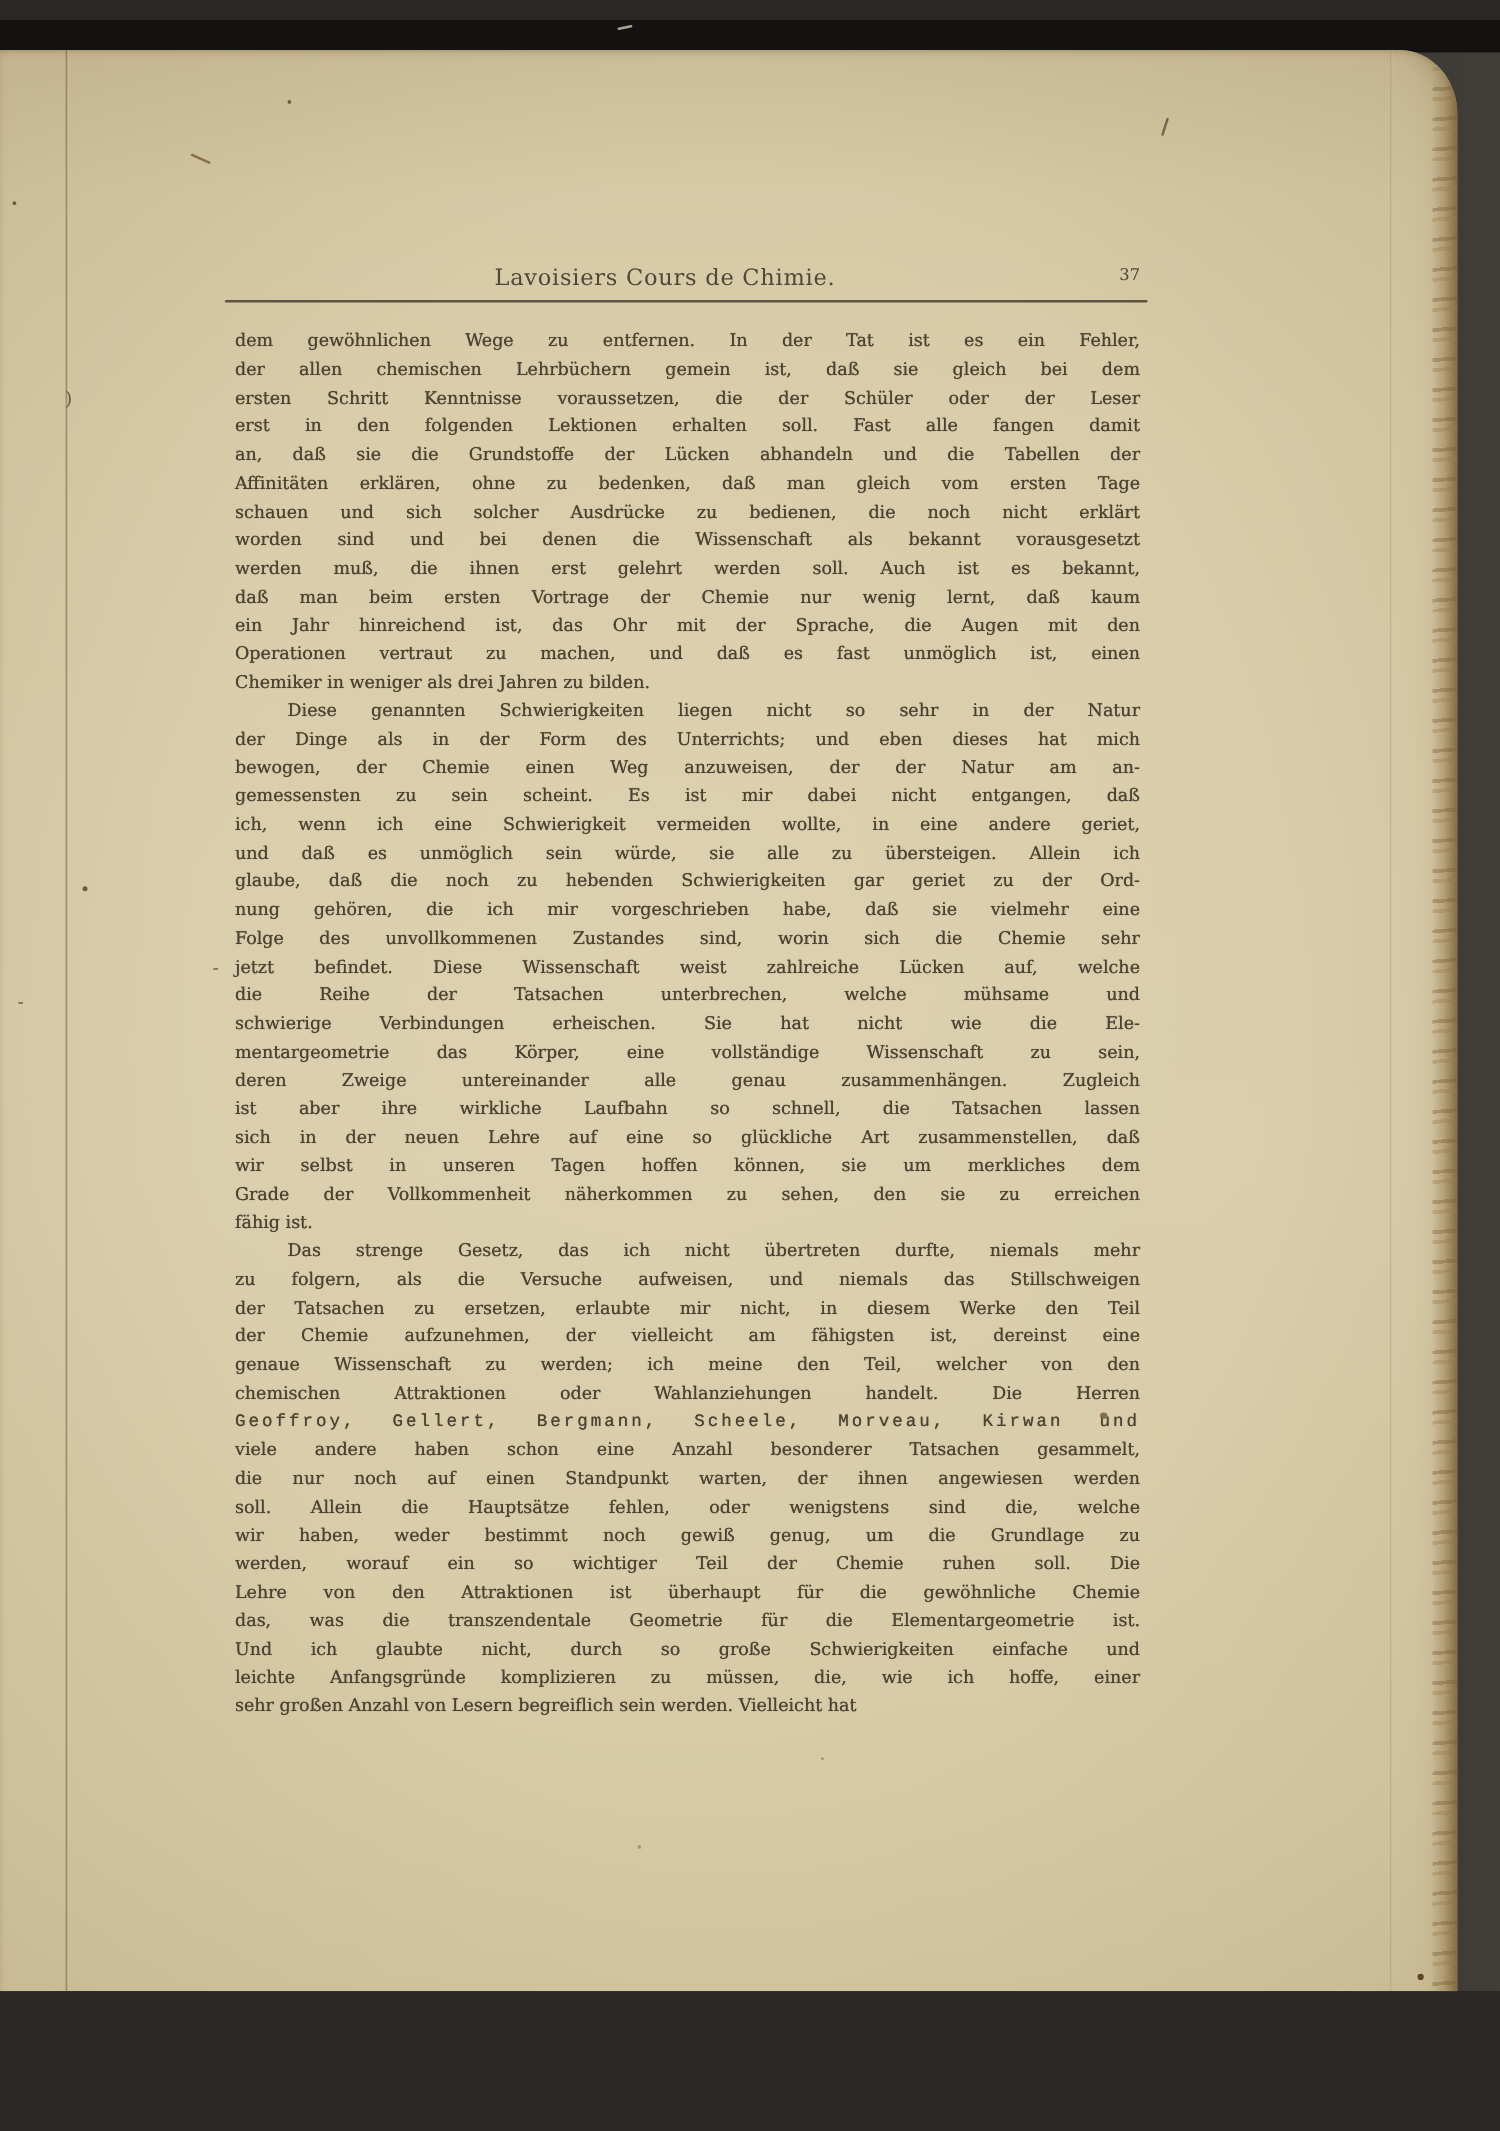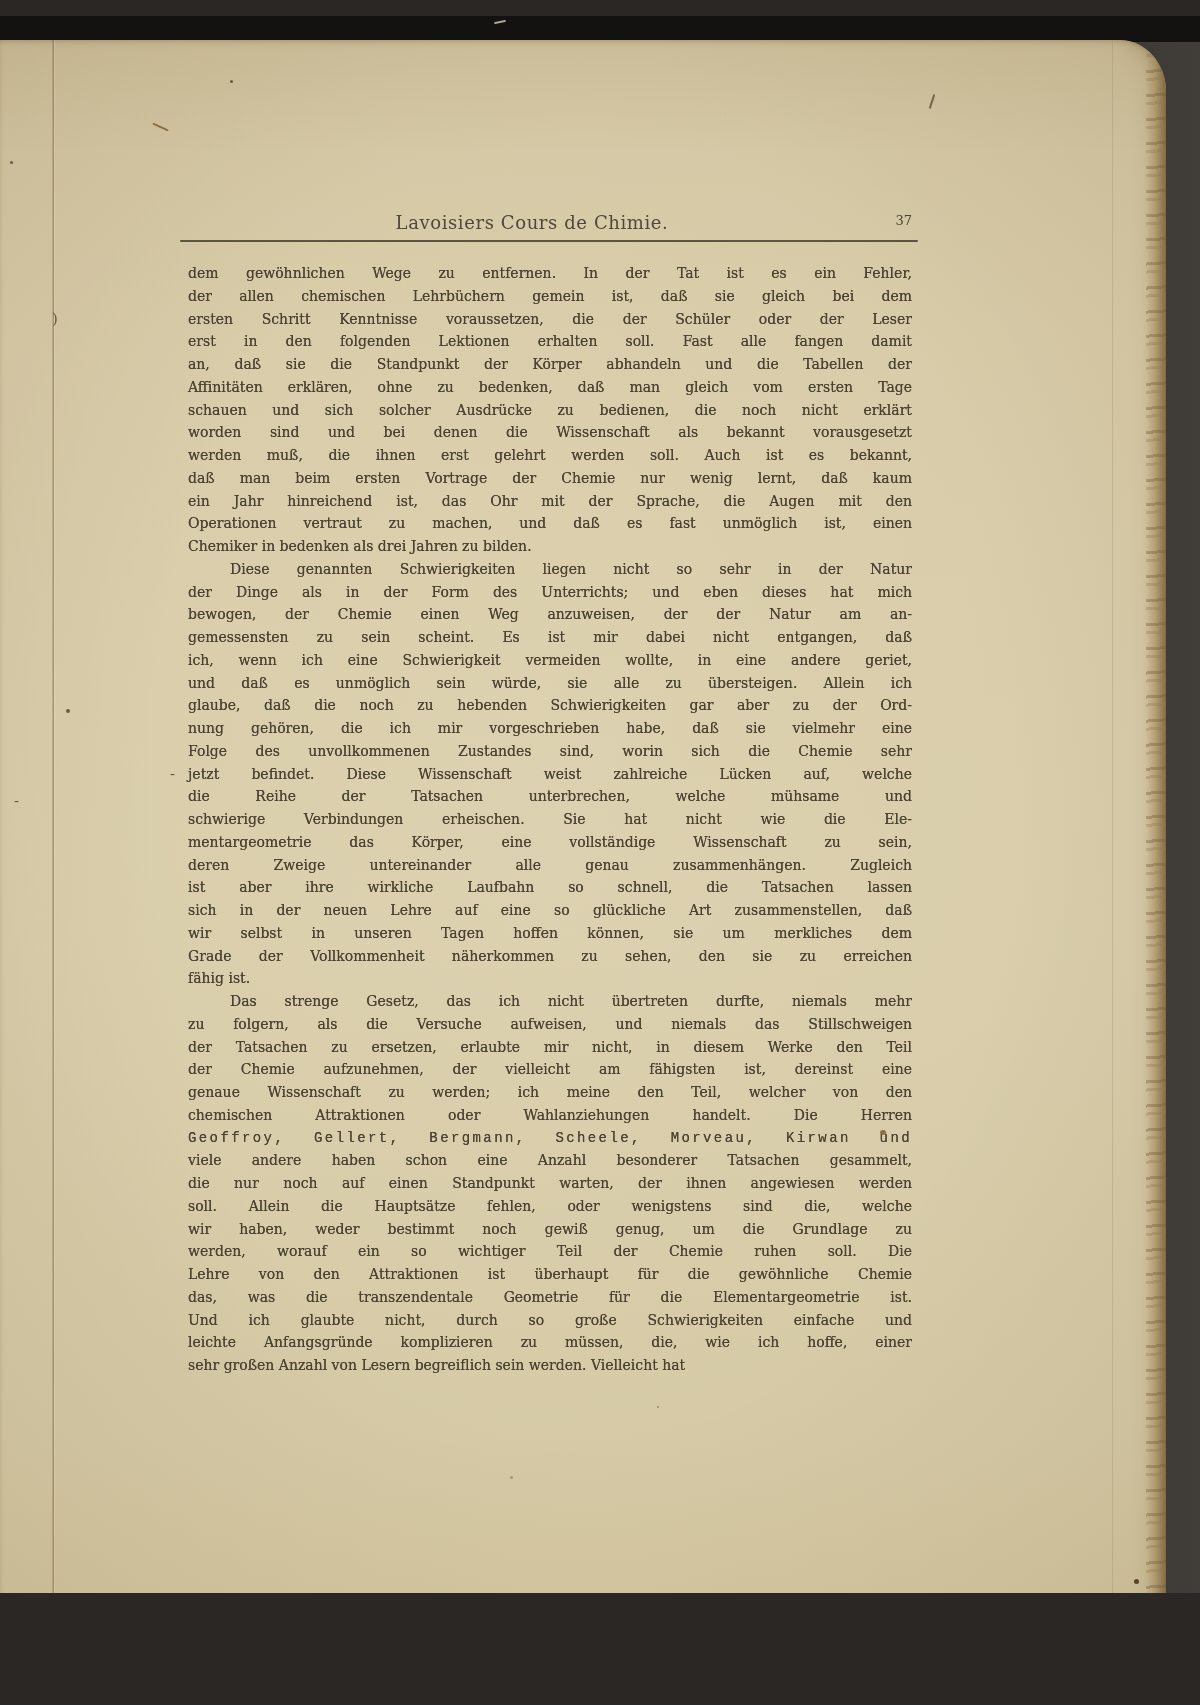--- a/index.html
+++ b/index.html
@@ -84,36 +84,36 @@
       <div class="running-head">
         <div class="running-title">Lavoisiers Cours de Chimie.</div>
         <div class="running-pagenum">37</div>
         <div class="head-rule"></div>
       </div>
       <div class="lines">
           <div class="line">dem gewöhnlichen Wege zu entfernen.  In der Tat ist es ein Fehler,</div>
           <div class="line">der allen chemischen Lehrbüchern gemein ist, daß sie gleich bei dem</div>
           <div class="line">ersten Schritt Kenntnisse voraussetzen, die der Schüler oder der Leser</div>
           <div class="line">erst in den folgenden Lektionen erhalten soll.  Fast alle fangen damit</div>
-          <div class="line">an, daß sie die Standpunkt der Körper abhandeln und die Tabellen der</div>
+          <div class="line">an, daß sie die Grundstoffe der Lücken abhandeln und die Tabellen der</div>
           <div class="line">Affinitäten erklären, ohne zu bedenken, daß man gleich vom ersten Tage</div>
           <div class="line">schauen und sich solcher Ausdrücke zu bedienen, die noch nicht erklärt</div>
           <div class="line">worden sind und bei denen die Wissenschaft als bekannt vorausgesetzt</div>
           <div class="line">werden muß, die ihnen erst gelehrt werden soll.  Auch ist es bekannt,</div>
           <div class="line">daß man beim ersten Vortrage der Chemie nur wenig lernt, daß kaum</div>
           <div class="line">ein Jahr hinreichend ist, das Ohr mit der Sprache, die Augen mit den</div>
           <div class="line">Operationen vertraut zu machen, und daß es fast unmöglich ist, einen</div>
-          <div class="line para-end">Chemiker in bedenken als drei Jahren zu bilden.</div>
+          <div class="line para-end">Chemiker in weniger als drei Jahren zu bilden.</div>
           <div class="line indent">Diese genannten Schwierigkeiten liegen nicht so sehr in der Natur</div>
           <div class="line">der Dinge als in der Form des Unterrichts; und eben dieses hat mich</div>
           <div class="line">bewogen, der Chemie einen Weg anzuweisen, der der Natur am an-</div>
           <div class="line">gemessensten zu sein scheint.  Es ist mir dabei nicht entgangen, daß</div>
           <div class="line">ich, wenn ich eine Schwierigkeit vermeiden wollte, in eine andere geriet,</div>
           <div class="line">und daß es unmöglich sein würde, sie alle zu übersteigen.  Allein ich</div>
-          <div class="line">glaube, daß die noch zu hebenden Schwierigkeiten gar aber zu der Ord-</div>
+          <div class="line">glaube, daß die noch zu hebenden Schwierigkeiten gar geriet zu der Ord-</div>
           <div class="line">nung gehören, die ich mir vorgeschrieben habe, daß sie vielmehr eine</div>
           <div class="line">Folge des unvollkommenen Zustandes sind, worin sich die Chemie sehr</div>
           <div class="line">jetzt befindet.  Diese Wissenschaft weist zahlreiche Lücken auf, welche</div>
           <div class="line">die Reihe der Tatsachen unterbrechen, welche mühsame und</div>
           <div class="line">schwierige Verbindungen erheischen.  Sie hat nicht wie die Ele-</div>
           <div class="line">mentargeometrie das Körper, eine vollständige Wissenschaft zu sein,</div>
           <div class="line">deren Zweige untereinander alle genau zusammenhängen.  Zugleich</div>
           <div class="line">ist aber ihre wirkliche Laufbahn so schnell, die Tatsachen lassen</div>
           <div class="line">sich in der neuen Lehre auf eine so glückliche Art zusammenstellen, daß</div>
           <div class="line">wir selbst in unseren Tagen hoffen können, sie um merkliches dem</div>

